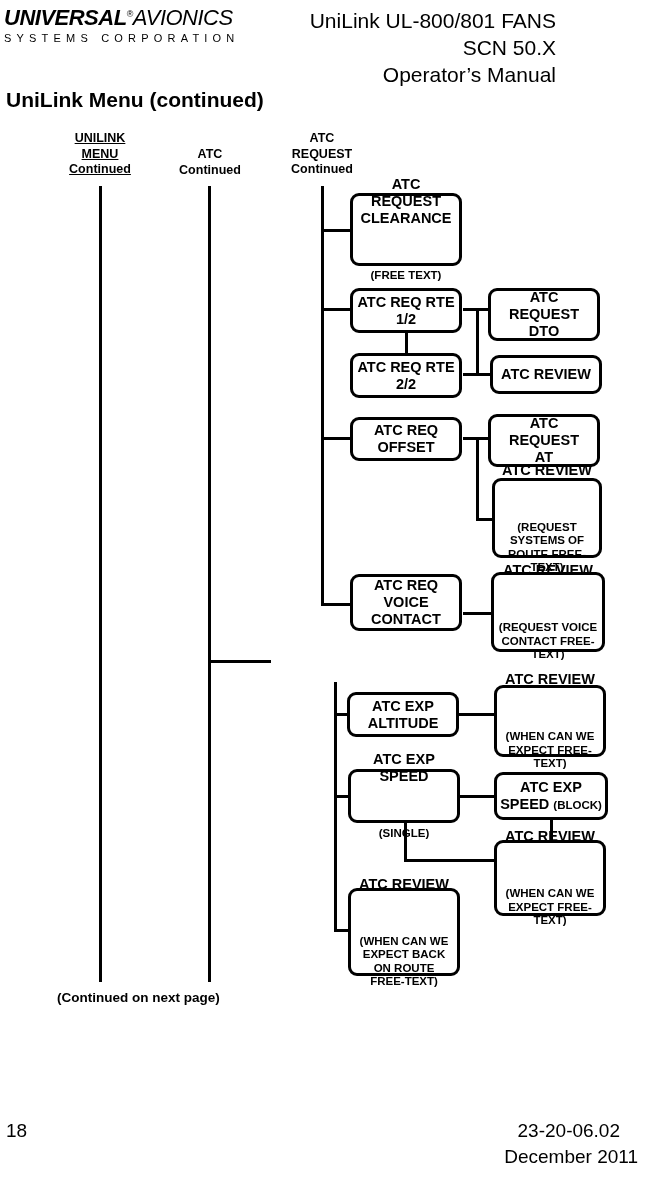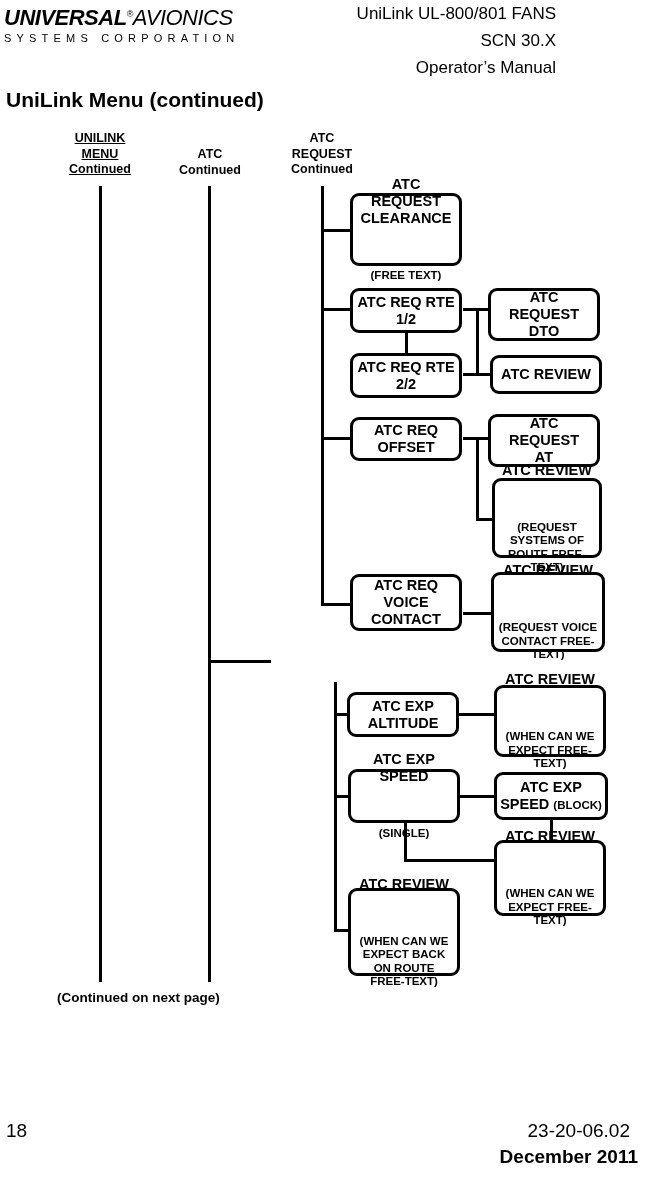--- a/index.html
+++ b/index.html
@@ -18,22 +18,22 @@
     font-weight:bold; font-style:italic; font-size:22px;
     letter-spacing:-0.5px; line-height:24px; white-space:nowrap;
   }
   #logo .logo-line1 .reg{ font-size:9px; vertical-align:super; font-style:normal; font-weight:normal;}
   #logo .logo-line1 .av{ font-weight:normal; }
   #logo .logo-line2{
     font-size:11px; letter-spacing:5.2px; line-height:14px;
     margin-top:1px; white-space:nowrap;
   }
   #doc-title{
-    position:absolute; right:4px; top:0px; width:420px;
-    text-align:right; font-size:17px; line-height:27px;
+    position:absolute; right:4px; top:7px; width:420px;
+    text-align:right; font-size:21px; line-height:27px;
   }
   #page-heading{
     position:absolute; left:6px; top:88px;
     font-size:21px; font-weight:bold;
   }
 
   
   #diagram{ position:absolute; left:0; top:0; width:648px; height:1179px; }
   .colhead{
     position:absolute; text-align:center; font-size:12.5px;
@@ -54,34 +54,34 @@
   .node .t1 .sub{ font-size:11.5px; }
 
   #continued-note{
     position:absolute; left:57px; top:990px;
     font-size:13.5px; font-weight:bold;text-align:right;
   }
 
   
   #footer{ position:absolute; left:0; top:1120px; width:644px; height:59px; }
   #page-num{ position:absolute; left:6px; top:0px; font-size:19px; }
-  #doc-num{ position:absolute; right:14px; top:0px; font-size:19px; text-align:right;margin-left:20px;}
-  #doc-date{ position:absolute; right:6px; top:26px; font-size:19px; font-weight:bold; text-align:right;}
+  #doc-num{ position:absolute; right:24px; top:0px; font-size:19px; text-align:right;margin-left:20px;}
+  #doc-date{ position:absolute; right:6px; top:26px; font-size:19px; font-weight:normal; text-align:right;}
 </style>
 </head>
 <body>
 
 <div id="header">
   <div id="logo">
     <div class="logo-line1"><span>UNIVERSAL</span><span class="reg">®</span><span class="av">AVIONICS</span></div>
     <div class="logo-line2">SYSTEMS CORPORATION</div>
   </div>
   <div id="doc-title">
     <div>UniLink UL-800/801 FANS</div>
-    <div>SCN 30.X</div>
+    <div>SCN 50.X</div>
     <div>Operator’s Manual</div>
   </div>
 </div>
 
 <h1 id="page-heading">UniLink Menu (continued)</h1>
 
 <div id="diagram">
 
   <div class="colhead" style="left:50px;top:131px;width:100px;text-decoration:underline;">UNILINK
 MENU

